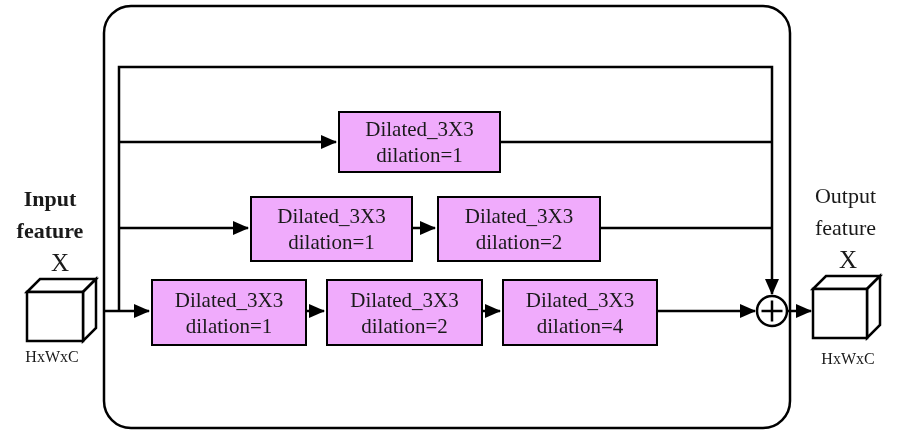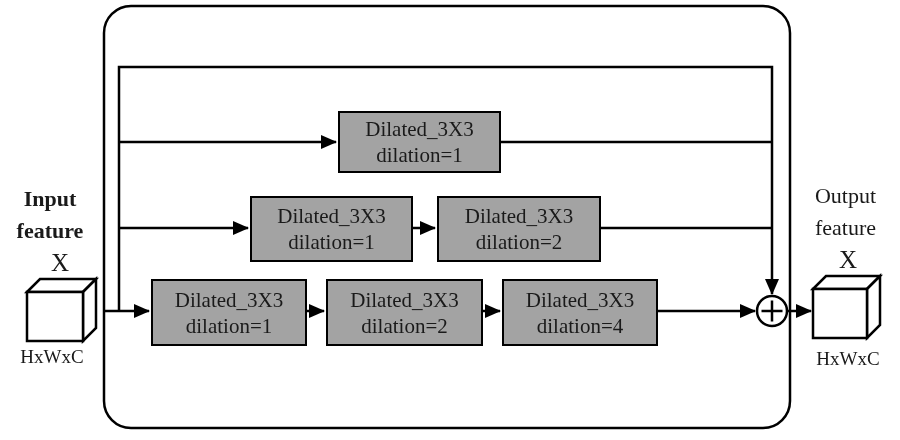--- a/index.html
+++ b/index.html
@@ -17,21 +17,21 @@
     overflow: hidden;
   }
   #wires {
     position: absolute;
     left: 0; top: 0;
     width: 900px; height: 440px;
   }
   .opbox {
     position: absolute;
     box-sizing: border-box;
-    background: #a3a3a3;
+    background: #f0abfc;
     border: 2.5px solid #000000;
     display: flex;
     flex-direction: column;
     align-items: center;
     justify-content: center;
     font-size: 21px;
     line-height: 26px;
     white-space: nowrap;
   }
   .sidelabel {
@@ -42,21 +42,21 @@
   }
   .tensor-x {
     position: absolute;
     text-align: center;
     font-size: 25px;
     line-height: 25px;
   }
   .dims {
     position: absolute;
     text-align: center;
-    font-size: 19px;
+    font-size: 16px;
     line-height: 27px;
   }
   
   #box-b1-1 { left: 338px; top: 111px; width: 163px; height: 62px; }
   #box-b2-1 { left: 250px; top: 196px; width: 163px; height: 66px; }
   #box-b2-2 { left: 437px; top: 196px; width: 164px; height: 66px; }
   #box-b3-1 { left: 151px; top: 279px; width: 156px; height: 67px; }
   #box-b3-2 { left: 326px; top: 279px; width: 157px; height: 67px; }
   #box-b3-3 { left: 502px; top: 279px; width: 156px; height: 67px; }
   

